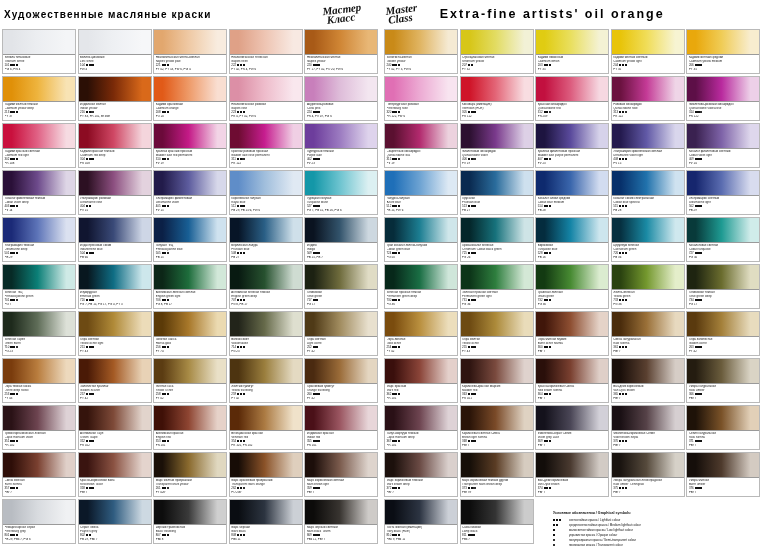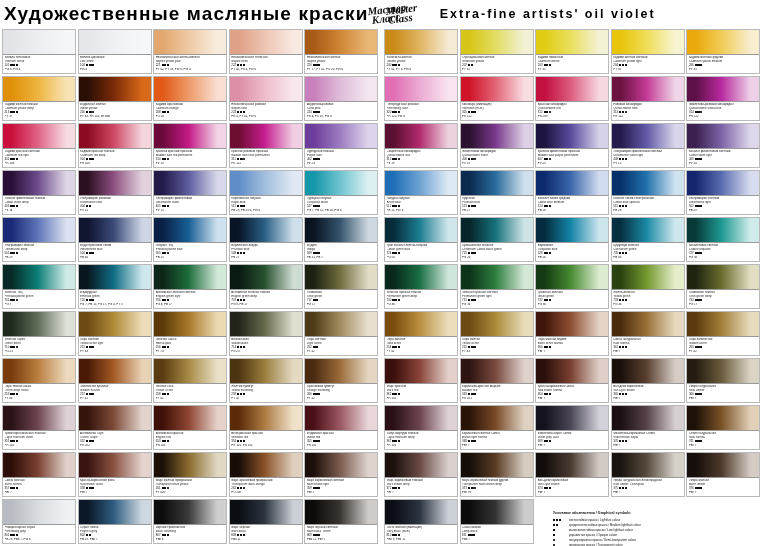--- a/index.html
+++ b/index.html
@@ -9,21 +9,21 @@
     background:#ffffff;
     color:#1a1a1a;
   }
   #sheet { position:relative; width:762px; height:546px; }
 
   
   .hdr { position:absolute; top:0; height:28px; display:flex; align-items:center; }
   .hdr-left  { left:4px;  width:374px; }
   .hdr-right { left:386px; width:374px; }
   .hdr-title {
-    font-size:19px; font-weight:bold; letter-spacing:1.1px;
+    font-size:10px; font-weight:bold; letter-spacing:1.1px;
     white-space:nowrap; color:#000;
   }
   .hdr-title.en { letter-spacing:2.0px; font-size:12.5px; }
   .logo {
     font-family:"Liberation Serif", serif;
     font-style:italic; font-weight:bold;
     font-size:11px; line-height:9px;
     transform:rotate(-7deg); color:#111;
     white-space:nowrap; text-align:center;
   }
@@ -104,21 +104,21 @@
       <span class="l1">Мастер</span>
       <span class="l2">Класс</span>
     </div>
   </div>
 
   <div class="hdr hdr-right">
     <div class="logo">
       <span class="l1">Master</span>
       <span class="l2">Class</span>
     </div>
-    <div class="hdr-title en">Extra-fine artists' oil violet</div>
+    <div class="hdr-title en">Extra-fine artists' oil orange</div>
   </div>
 
   <div class="panel panel-left" id="grid-left">
       <div class="row">
         <div class="cell">
           <div class="card">
             <div class="swatch" style="background:linear-gradient(90deg,#e2e4e8 0%,#e2e4e8 12%,#eceef1 48%,#f4f5f7 88%,#f4f5f7 100%)"></div>
             <div class="meta">
               <div class="nm-ru">Белила титановые</div>
               <div class="nm-en">Titanium White</div>

